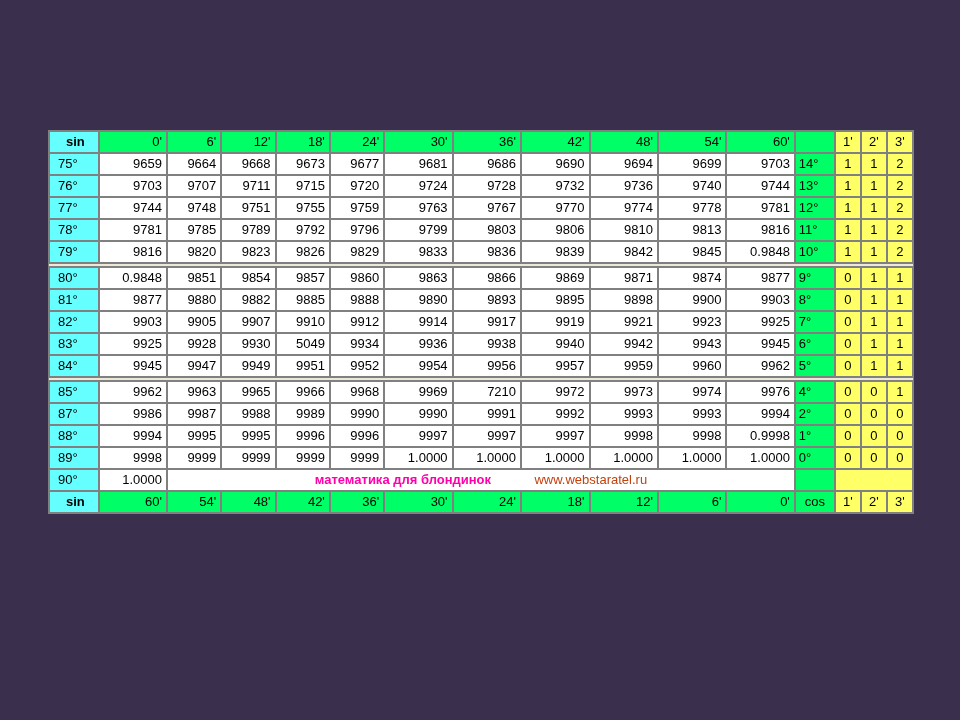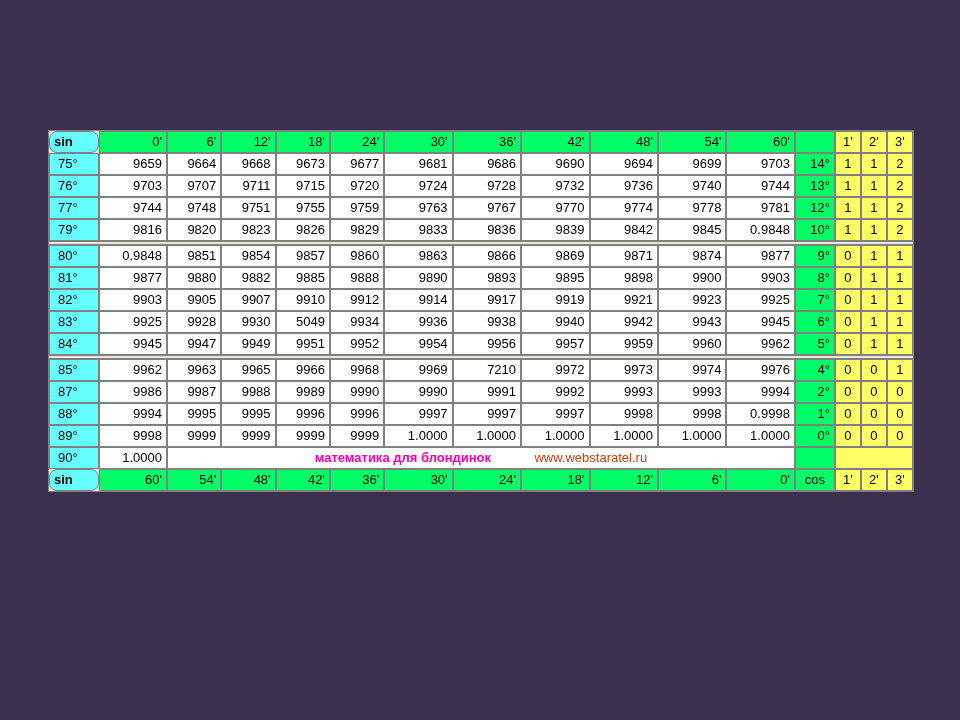--- a/index.html
+++ b/index.html
@@ -1,25 +1,25 @@
 <!DOCTYPE html>
 <html><head>
 <meta charset="utf-8">
 <style>
   body{margin:0;background:#3b2f4e;font-family:Verdana,Arial,sans-serif;font-size:13px;color:#000;}
   .page{width:960px;height:720px;position:relative;}
   .sheet{position:absolute;left:48px;top:130px;width:864px;background:#ece9d8;border:1px solid #808080;}
   table{border-collapse:separate;border-spacing:0;width:100%;}
   td{border:1px solid #808080;background:#fff;padding:2px 4px;text-align:right;font-size:13px;line-height:16px;height:18px;box-sizing:border-box;}
-  td.lab{background:#66ffff;text-align:left;font-weight:bold;padding-left:4px;border-radius:8px;}
+  td.lab{background:#66ffff;text-align:left;font-weight:bold;padding-left:16px;}
   td.labL{background:#66ffff;text-align:left;padding-left:8px;}
   td.hdr{background:#00ff66;text-align:right;font-weight:normal;}
   td.hdrC{background:#00ff66;text-align:center;font-weight:normal;}
   td.corr{background:#ffff66;text-align:center;}
-  td.comp{background:#00ff66;text-align:right;padding-left:3px;}
+  td.comp{background:#00ff66;text-align:left;padding-left:3px;}
   td.spacer{height:4px;padding:0;border-left:0;border-right:0;background:#ece9d8;}
   td.foot{text-align:center;background:#fff;}
   .pink{color:#ff00aa;font-weight:bold;margin-top:36px;}
   .blue{color:#c2410c;}
   td.blankG{background:#00ff66;}
   td.blankY{background:#ffff66;}
 </style>
 </head>
 <body>
 <div class="page">
@@ -111,20 +111,38 @@
             <td>9770</td>
             <td>9774</td>
             <td>9778</td>
             <td>9781</td>
             <td class="comp">12°</td>
             <td class="corr">1</td>
             <td class="corr">1</td>
             <td class="corr">2</td>
           </tr>
           <tr>
+            <td class="labL">78°</td>
+            <td>9781</td>
+            <td>9785</td>
+            <td>9789</td>
+            <td>9792</td>
+            <td>9796</td>
+            <td>9799</td>
+            <td>9803</td>
+            <td>9806</td>
+            <td>9810</td>
+            <td>9813</td>
+            <td>9816</td>
+            <td class="comp">11°</td>
+            <td class="corr">1</td>
+            <td class="corr">1</td>
+            <td class="corr">2</td>
+          </tr>
+          <tr>
             <td class="labL">79°</td>
             <td>9816</td>
             <td>9820</td>
             <td>9823</td>
             <td>9826</td>
             <td>9829</td>
             <td>9833</td>
             <td>9836</td>
             <td>9839</td>
             <td>9842</td>

